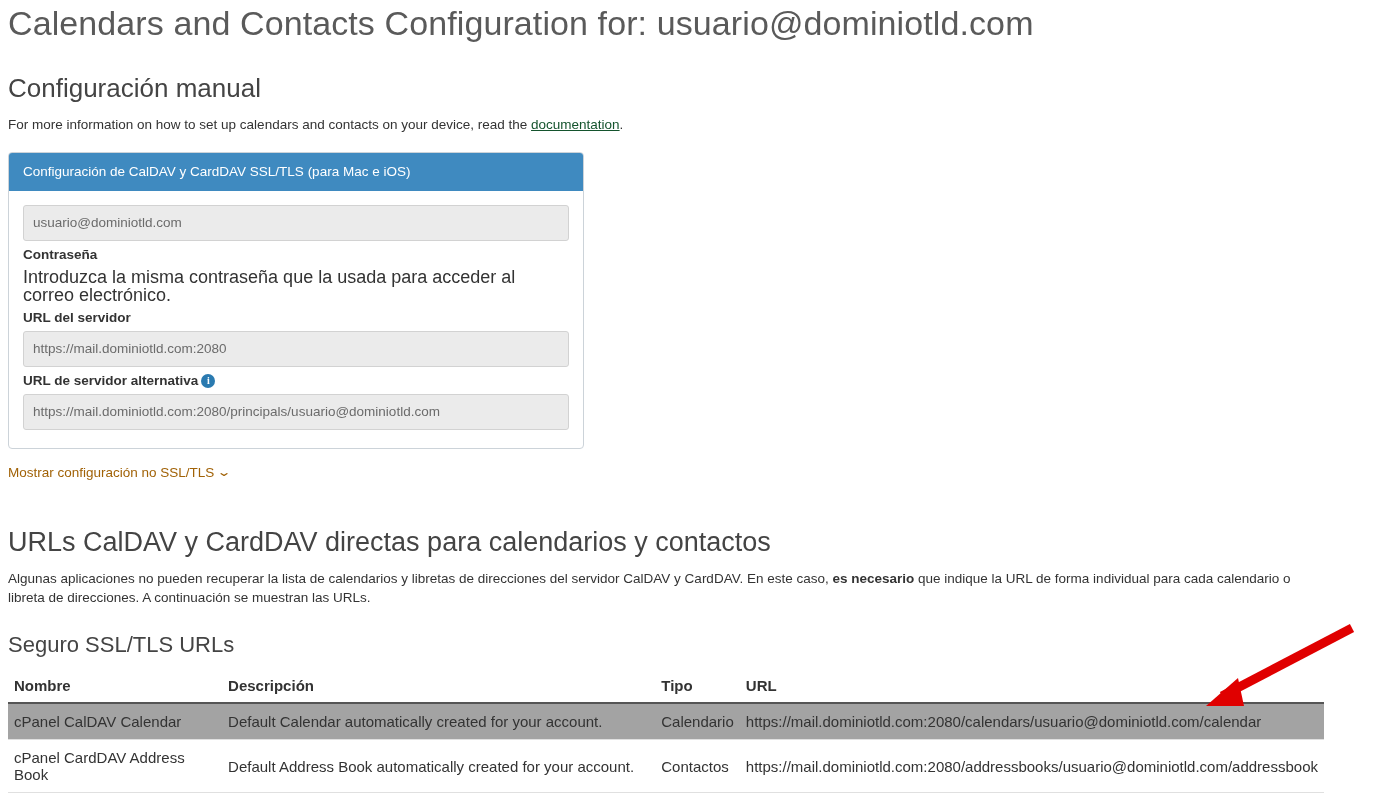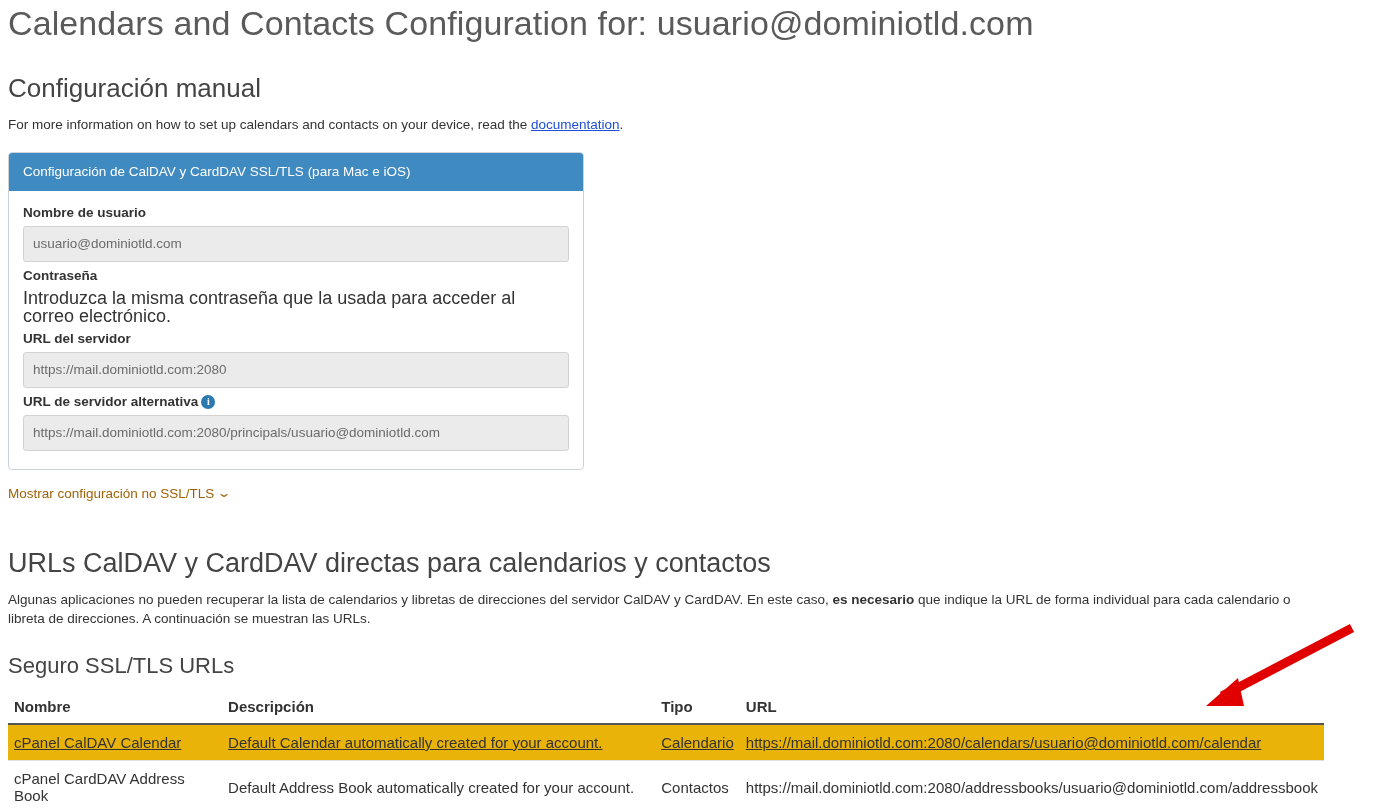--- a/index.html
+++ b/index.html
@@ -36,21 +36,21 @@
     margin: 28px 0 0 0;
     line-height: 32px;
   }
   p.intro {
     font-size: 13.5px;
     color: #333;
     margin: 12px 0 0 0;
     line-height: 18px;
   }
   a.link {
-    color: #1d4ed8;
+    color: #14532d;
     text-decoration: underline;
   }
   .panel {
     margin-top: 18px;
     width: 576px;
     border: 1px solid #ccd3d9;
     border-radius: 4px;
     background: #fff;
     box-sizing: border-box;
     overflow: hidden;
@@ -156,22 +156,21 @@
     border-bottom: 2px solid #555;
     white-space: nowrap;
   }
   table.urls-table td {
     padding: 9px 6px;
     color: #333;
     border-bottom: 1px solid #e0e0e0;
     vertical-align: middle;
   }
   table.urls-table tr.row-alt td {
-    background: #eab308;
-    text-decoration: underline;
+    background: #a3a3a3;
   }
   .col-nombre { width: 210px; }
   .col-desc { width: 440px; }
   .col-tipo { width: 70px; }
   .arrow-wrap {
     position: absolute;
     left: 1200px;
     top: 620px;
     width: 160px;
     height: 110px;
@@ -186,21 +185,20 @@
   <h1 class="page-title">Calendars and Contacts Configuration for: usuario@dominiotld.com</h1>
 
   <h2 class="section-title">Configuración manual</h2>
 
   <p class="intro"><span>For more information on how to set up calendars and contacts on your device, read the </span><a class="link" href="#">documentation</a><span>.</span></p>
 
   <div class="panel">
     <div class="panel-heading">Configuración de CalDAV y CardDAV SSL/TLS (para Mac e iOS)</div>
     <div class="panel-body">
 
-      <label class="field-label first">Nombre de usuario</label>
       <input class="readonly-input" type="text" readonly="" value="usuario@dominiotld.com" style="">
 
       <label class="field-label">Contraseña</label>
       <p class="help-text">Introduzca la misma contraseña que la usada para acceder al correo electrónico.</p>
 
       <label class="field-label">URL del servidor</label>
       <input class="readonly-input" type="text" readonly="" value="https://mail.dominiotld.com:2080" style="">
 
       <label class="field-label"><span>URL de servidor alternativa</span><span class="info-icon">i</span></label>
       <input class="readonly-input" type="text" readonly="" value="https://mail.dominiotld.com:2080/principals/usuario@dominiotld.com" style="">

